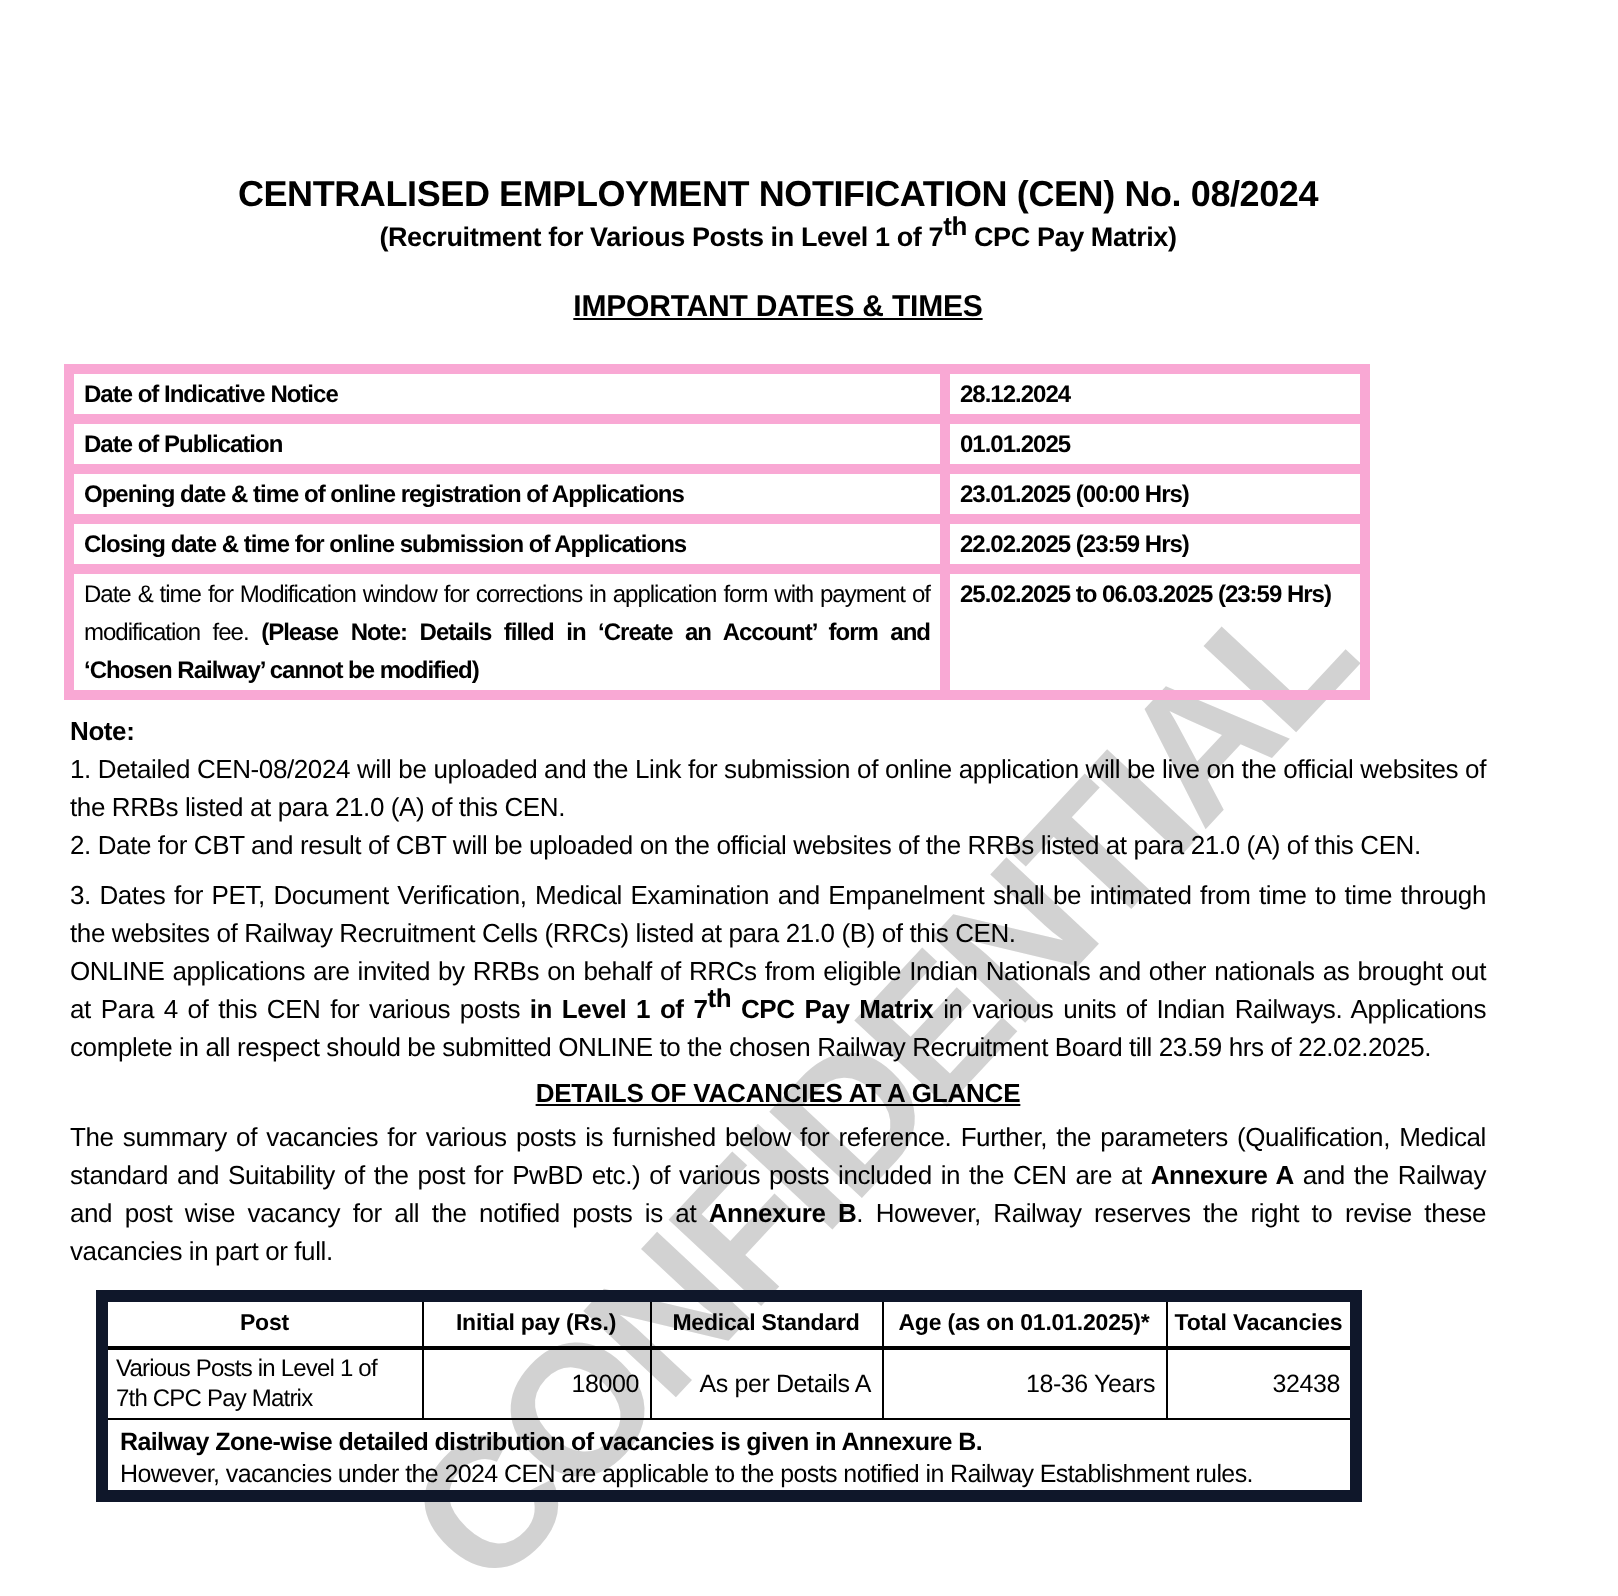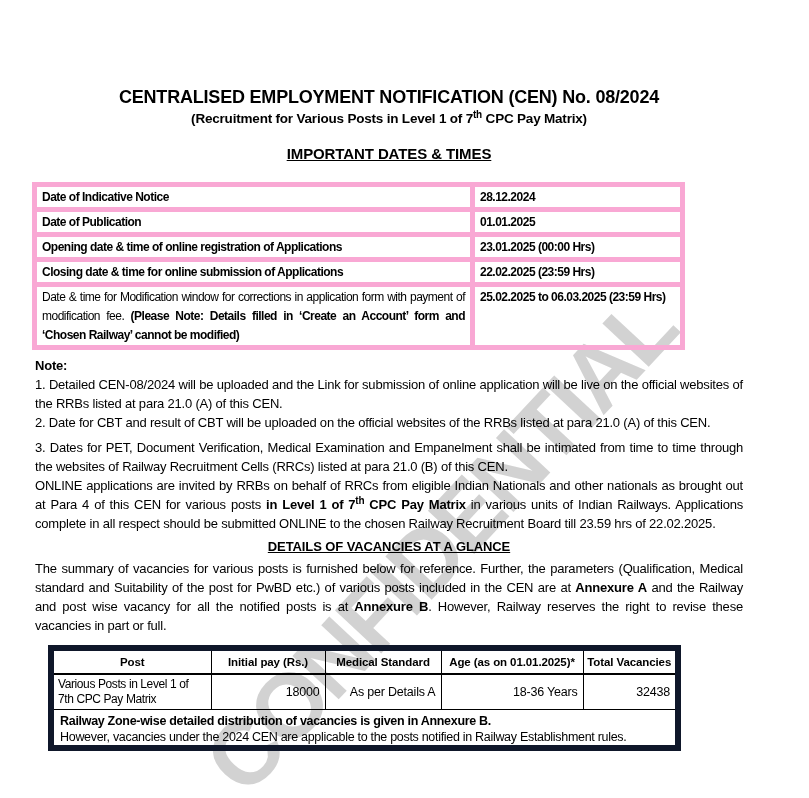--- a/index.html
+++ b/index.html
@@ -11,21 +11,21 @@
   .watermark {
     position:absolute; left:-10px; top:492px; width:900px; text-align:center;
     font-weight:bold; font-size:92px; letter-spacing:-4px;
     color:rgba(173,173,173,0.55);
     transform:rotate(-47deg); z-index:0; white-space:nowrap; user-select:none;
   }
   .content { position:relative; z-index:1; padding:87px 66px 0 35px; }
 
   .title { font-size:18px; line-height:21px; font-weight:bold; text-align:center; letter-spacing:-0.2px; }
   .subtitle { font-size:13.5px; line-height:18px; font-weight:bold; text-align:center; margin-top:2px; letter-spacing:-0.2px; }
-  sup { font-size:10px; vertical-align:super; line-height:0; }
+  sup { font-size:13px; vertical-align:super; line-height:0; }
   .imp-heading { margin-top:17px; font-size:15px; font-weight:bold; text-align:center; text-decoration:underline; letter-spacing:-0.1px; }
 
   table.dates { border-collapse:collapse; table-layout:fixed; width:648px; margin-top:20px; margin-left:-3px; border:2px solid #000; }
   table.dates td {
     border:5px solid #f9a8d4; vertical-align:top; padding:0.5px 5px;
     font-size:12px; font-weight:bold; line-height:19px; letter-spacing:-0.5px;
   }
   td.mod-cell { text-align:justify;margin-left:16px; }
   .mod-normal { font-weight:normal; }
 

